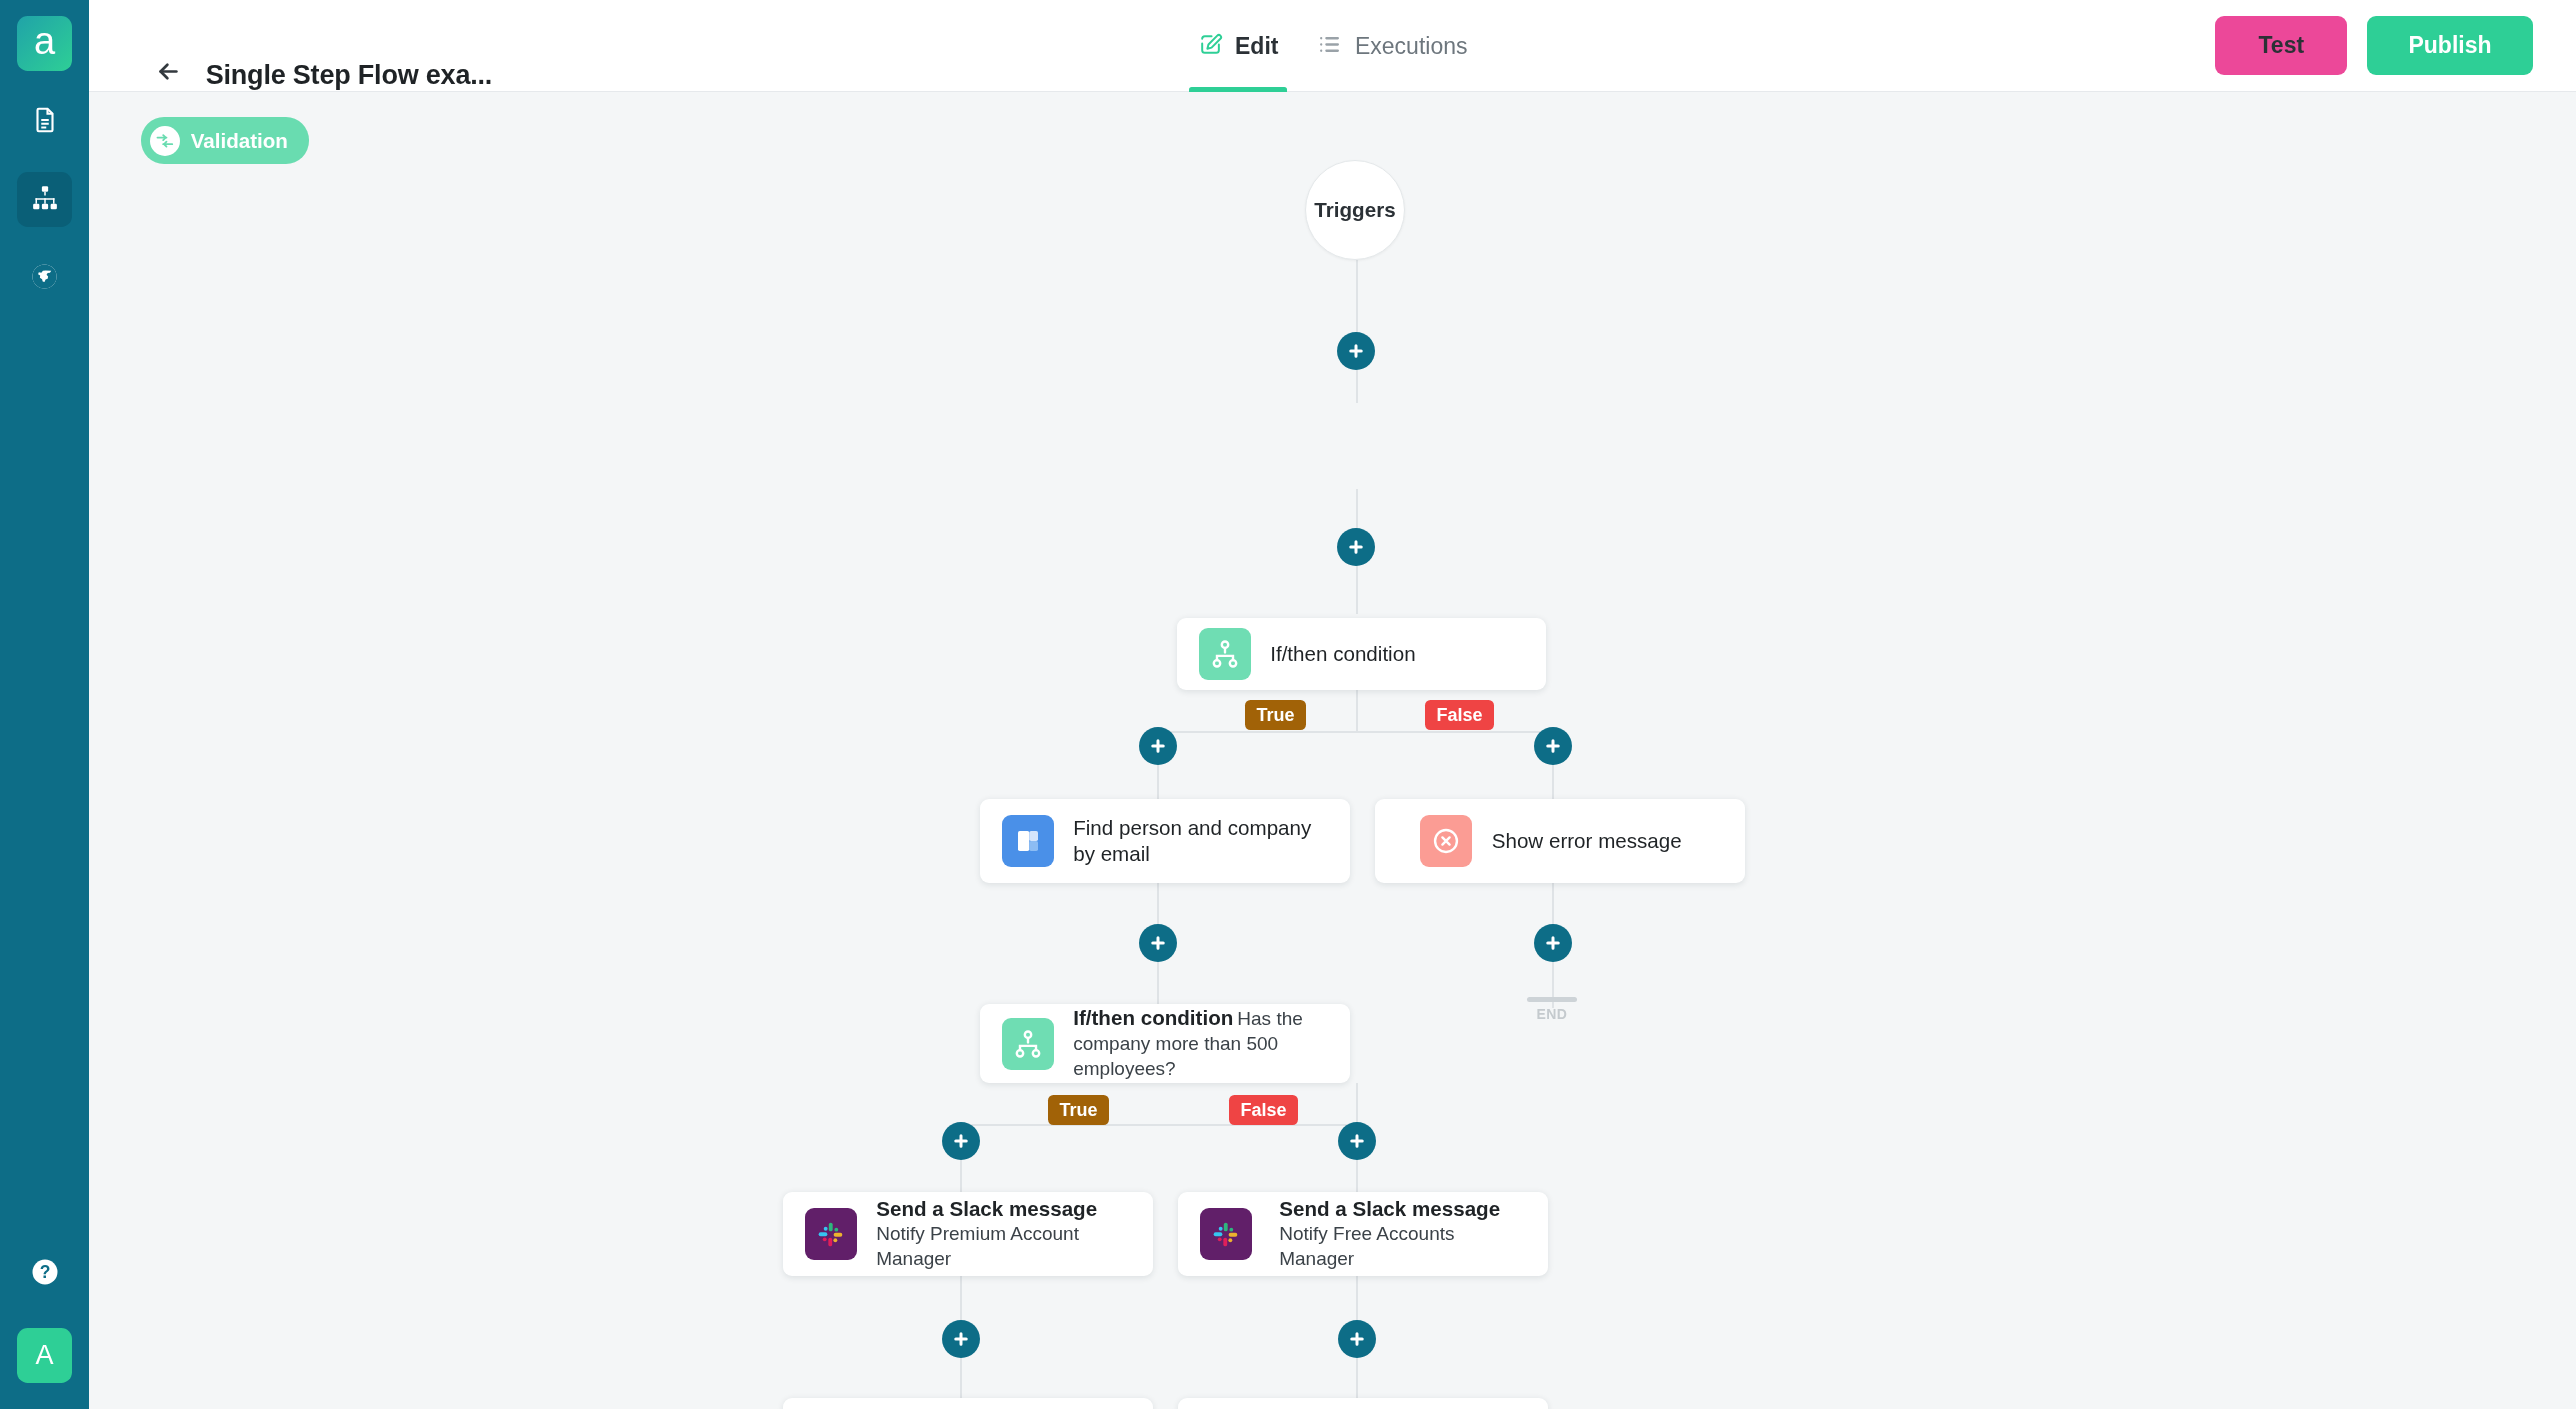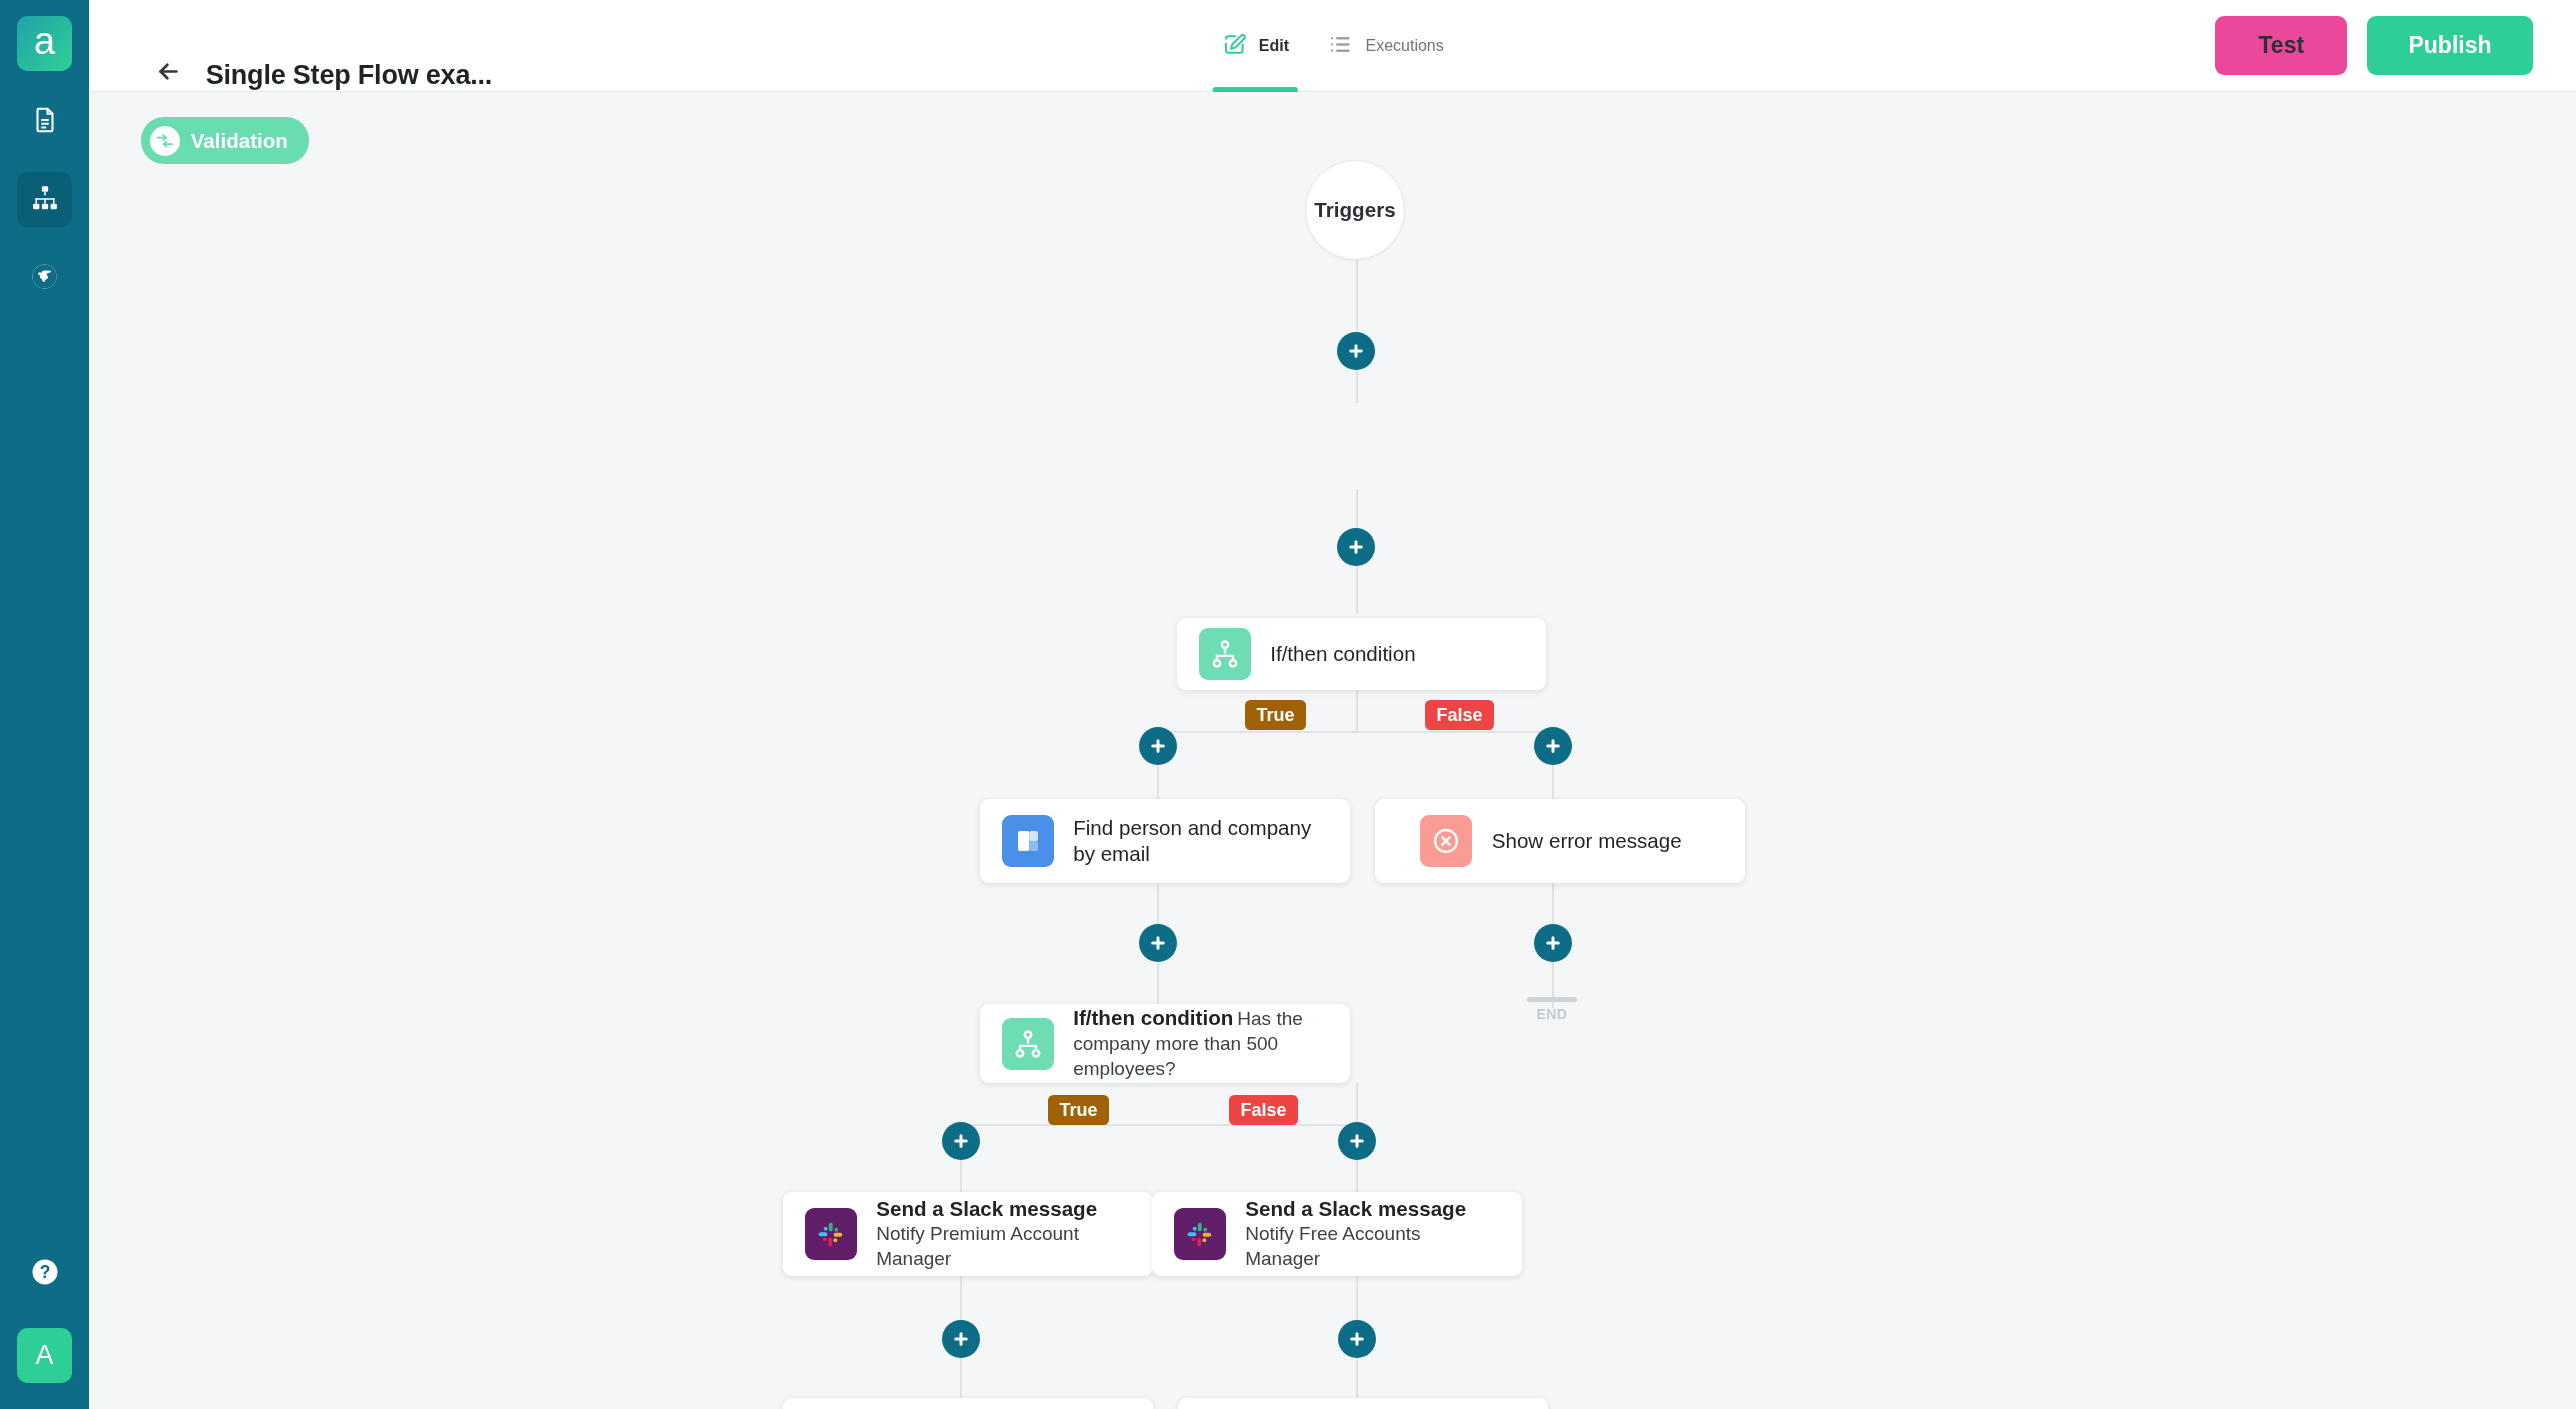--- a/index.html
+++ b/index.html
@@ -50,21 +50,21 @@
     margin-left: 61px; width: 36px; height: 36px;
     display:flex; align-items:center; justify-content:center;
     color:#333; cursor:pointer;
   }
   .flow-title {
     margin-left: 19.7px; font-size: 27px; font-weight: 700; color: #1f2326;
     letter-spacing: -0.2px; white-space: nowrap;
   }
   .tabs { position:absolute; left: 50%; transform: translateX(-50%); top:0; height: 92px; display:flex; align-items:center; gap: 39px;}
   .tab { display:flex; align-items:center; gap: 12.5px; height: 92px; cursor:pointer; position: relative;}
-  .tab .tab-label { font-size: 16px; color: #6d767d; }
+  .tab .tab-label { font-size: 23px; color: #6d767d; }
   .tab.active .tab-label { color: #2b3136; font-weight: 700; }
   .tab.active::after {
     content:""; position:absolute; left: -9px; right:-9px; bottom:0; height: 5.4px; background: #2ecf96; border-radius: 2.7px 2.7px 0 0;
   }
   .actions { position:absolute; right: 43px; top: 16px; display:flex; gap: 19.7px; }
   .btn {
     height: 59px; border-radius: 9px; font-size: 23px; font-weight: 700;
     display:flex; align-items:center; justify-content:center; cursor:pointer;
     border: none;
   }
@@ -434,21 +434,21 @@
               <rect x="5.6" y="14.4" width="3.2" height="3.2" rx="1.6"></rect>
             </g>
         </svg>
       </span>
       <span class="card-text">
         <span class="card-title">Send a Slack message</span>
         <span class="card-sub">Notify Premium Account Manager</span>
       </span>
     </div>
 
-    <div class="card" style="left:1063px; top:1100px; width:370px; height:84px;">
+    <div class="card" style="left:1089px; top:1100px; width:370px; height:84px;gap:8px;">
       <span class="card-icon" style="background:#611f69;">
         <svg width="29" height="29" viewBox="0 0 24 24">
           <g fill="#36c5f0">
               <rect x="2.2" y="10.2" width="7.2" height="3.2" rx="1.6"></rect>
               <rect x="6.4" y="5.6" width="3.2" height="3.2" rx="1.6"></rect>
             </g>
           <g fill="#2eb67d">
               <rect x="10.6" y="2.2" width="3.2" height="7.2" rx="1.6"></rect>
               <rect x="15.2" y="6.4" width="3.2" height="3.2" rx="1.6"></rect>
             </g>

